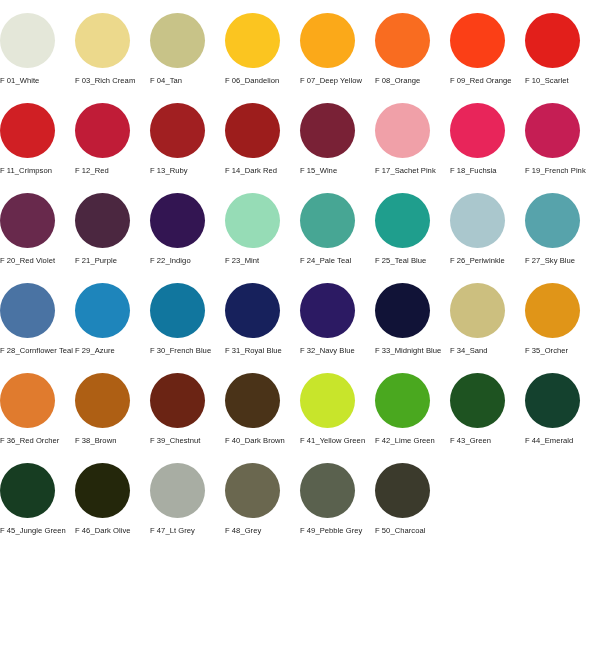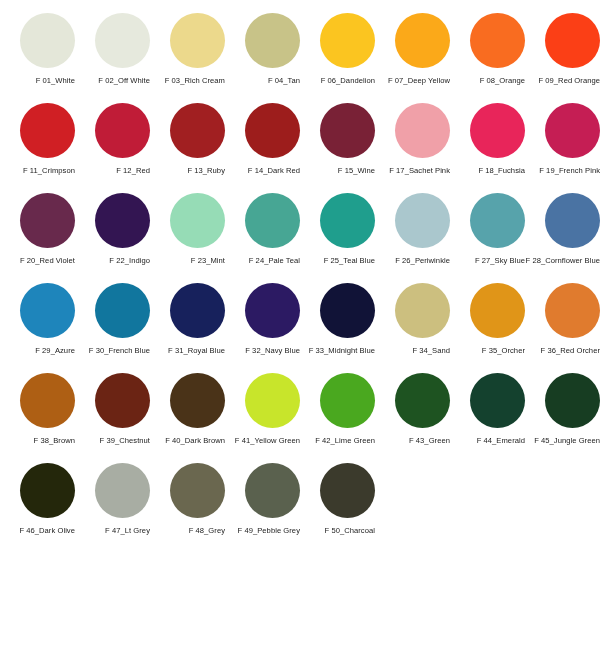--- a/index.html
+++ b/index.html
@@ -19,21 +19,21 @@
     display: grid;
     grid-template-columns: repeat(8, 75px);
     grid-auto-rows: 90px;
     width: 600px;
     padding: 0;
     margin: 0;
   }
   .swatch-cell {
     display: flex;
     flex-direction: column;
-    align-items: flex-end;
+    align-items: flex-start;
     justify-content: flex-start;
     padding-top: 13px;
   }
   .swatch-dot {
     width: 55px;
     height: 55px;
     border-radius: 50%;
     flex: 0 0 auto;
   }
   .swatch-label {
@@ -49,24 +49,20 @@
 </style>
 </head>
 <body>
 
 <div id="swatch-grid">
     <div class="swatch-cell">
       <div class="swatch-dot" style="background-color: rgb(228, 231, 217);"></div>
       <div class="swatch-label">F 01_White</div>
     </div>
     <div class="swatch-cell">
-      <div class="swatch-dot" style="background-color: rgb(230, 233, 221);"></div>
-      <div class="swatch-label">F 02_Off White</div>
-    </div>
-    <div class="swatch-cell">
       <div class="swatch-dot" style="background-color: rgb(236, 217, 140);"></div>
       <div class="swatch-label">F 03_Rich Cream</div>
     </div>
     <div class="swatch-cell">
       <div class="swatch-dot" style="background-color: rgb(200, 195, 136);"></div>
       <div class="swatch-label">F 04_Tan</div>
     </div>
     <div class="swatch-cell">
       <div class="swatch-dot" style="background-color: rgb(251, 197, 32);"></div>
       <div class="swatch-label">F 06_Dandelion</div>
@@ -77,20 +73,24 @@
     </div>
     <div class="swatch-cell">
       <div class="swatch-dot" style="background-color: rgb(249, 108, 32);"></div>
       <div class="swatch-label">F 08_Orange</div>
     </div>
     <div class="swatch-cell">
       <div class="swatch-dot" style="background-color: rgb(251, 63, 22);"></div>
       <div class="swatch-label">F 09_Red Orange</div>
     </div>
     <div class="swatch-cell">
+      <div class="swatch-dot" style="background-color: rgb(226, 31, 27);"></div>
+      <div class="swatch-label">F 10_Scarlet</div>
+    </div>
+    <div class="swatch-cell">
       <div class="swatch-dot" style="background-color: rgb(208, 31, 36);"></div>
       <div class="swatch-label">F 11_Crimpson</div>
     </div>
     <div class="swatch-cell">
       <div class="swatch-dot" style="background-color: rgb(192, 28, 55);"></div>
       <div class="swatch-label">F 12_Red</div>
     </div>
     <div class="swatch-cell">
       <div class="swatch-dot" style="background-color: rgb(161, 31, 33);"></div>
       <div class="swatch-label">F 13_Ruby</div>
@@ -113,20 +113,24 @@
     </div>
     <div class="swatch-cell">
       <div class="swatch-dot" style="background-color: rgb(197, 30, 84);"></div>
       <div class="swatch-label">F 19_French Pink</div>
     </div>
     <div class="swatch-cell">
       <div class="swatch-dot" style="background-color: rgb(104, 41, 76);"></div>
       <div class="swatch-label">F 20_Red Violet</div>
     </div>
     <div class="swatch-cell">
+      <div class="swatch-dot" style="background-color: rgb(75, 39, 64);"></div>
+      <div class="swatch-label">F 21_Purple</div>
+    </div>
+    <div class="swatch-cell">
       <div class="swatch-dot" style="background-color: rgb(51, 21, 82);"></div>
       <div class="swatch-label">F 22_Indigo</div>
     </div>
     <div class="swatch-cell">
       <div class="swatch-dot" style="background-color: rgb(150, 220, 182);"></div>
       <div class="swatch-label">F 23_Mint</div>
     </div>
     <div class="swatch-cell">
       <div class="swatch-dot" style="background-color: rgb(71, 166, 148);"></div>
       <div class="swatch-label">F 24_Pale Teal</div>
@@ -138,21 +142,21 @@
     <div class="swatch-cell">
       <div class="swatch-dot" style="background-color: rgb(170, 199, 205);"></div>
       <div class="swatch-label">F 26_Periwinkle</div>
     </div>
     <div class="swatch-cell">
       <div class="swatch-dot" style="background-color: rgb(87, 163, 171);"></div>
       <div class="swatch-label">F 27_Sky Blue</div>
     </div>
     <div class="swatch-cell">
       <div class="swatch-dot" style="background-color: rgb(74, 115, 163);"></div>
-      <div class="swatch-label">F 28_Cornflower Blue</div>
+      <div class="swatch-label">F 28_Cornflower Teal</div>
     </div>
     <div class="swatch-cell">
       <div class="swatch-dot" style="background-color: rgb(30, 133, 187);"></div>
       <div class="swatch-label">F 29_Azure</div>
     </div>
     <div class="swatch-cell">
       <div class="swatch-dot" style="background-color: rgb(17, 118, 158);"></div>
       <div class="swatch-label">F 30_French Blue</div>
     </div>
     <div class="swatch-cell">

